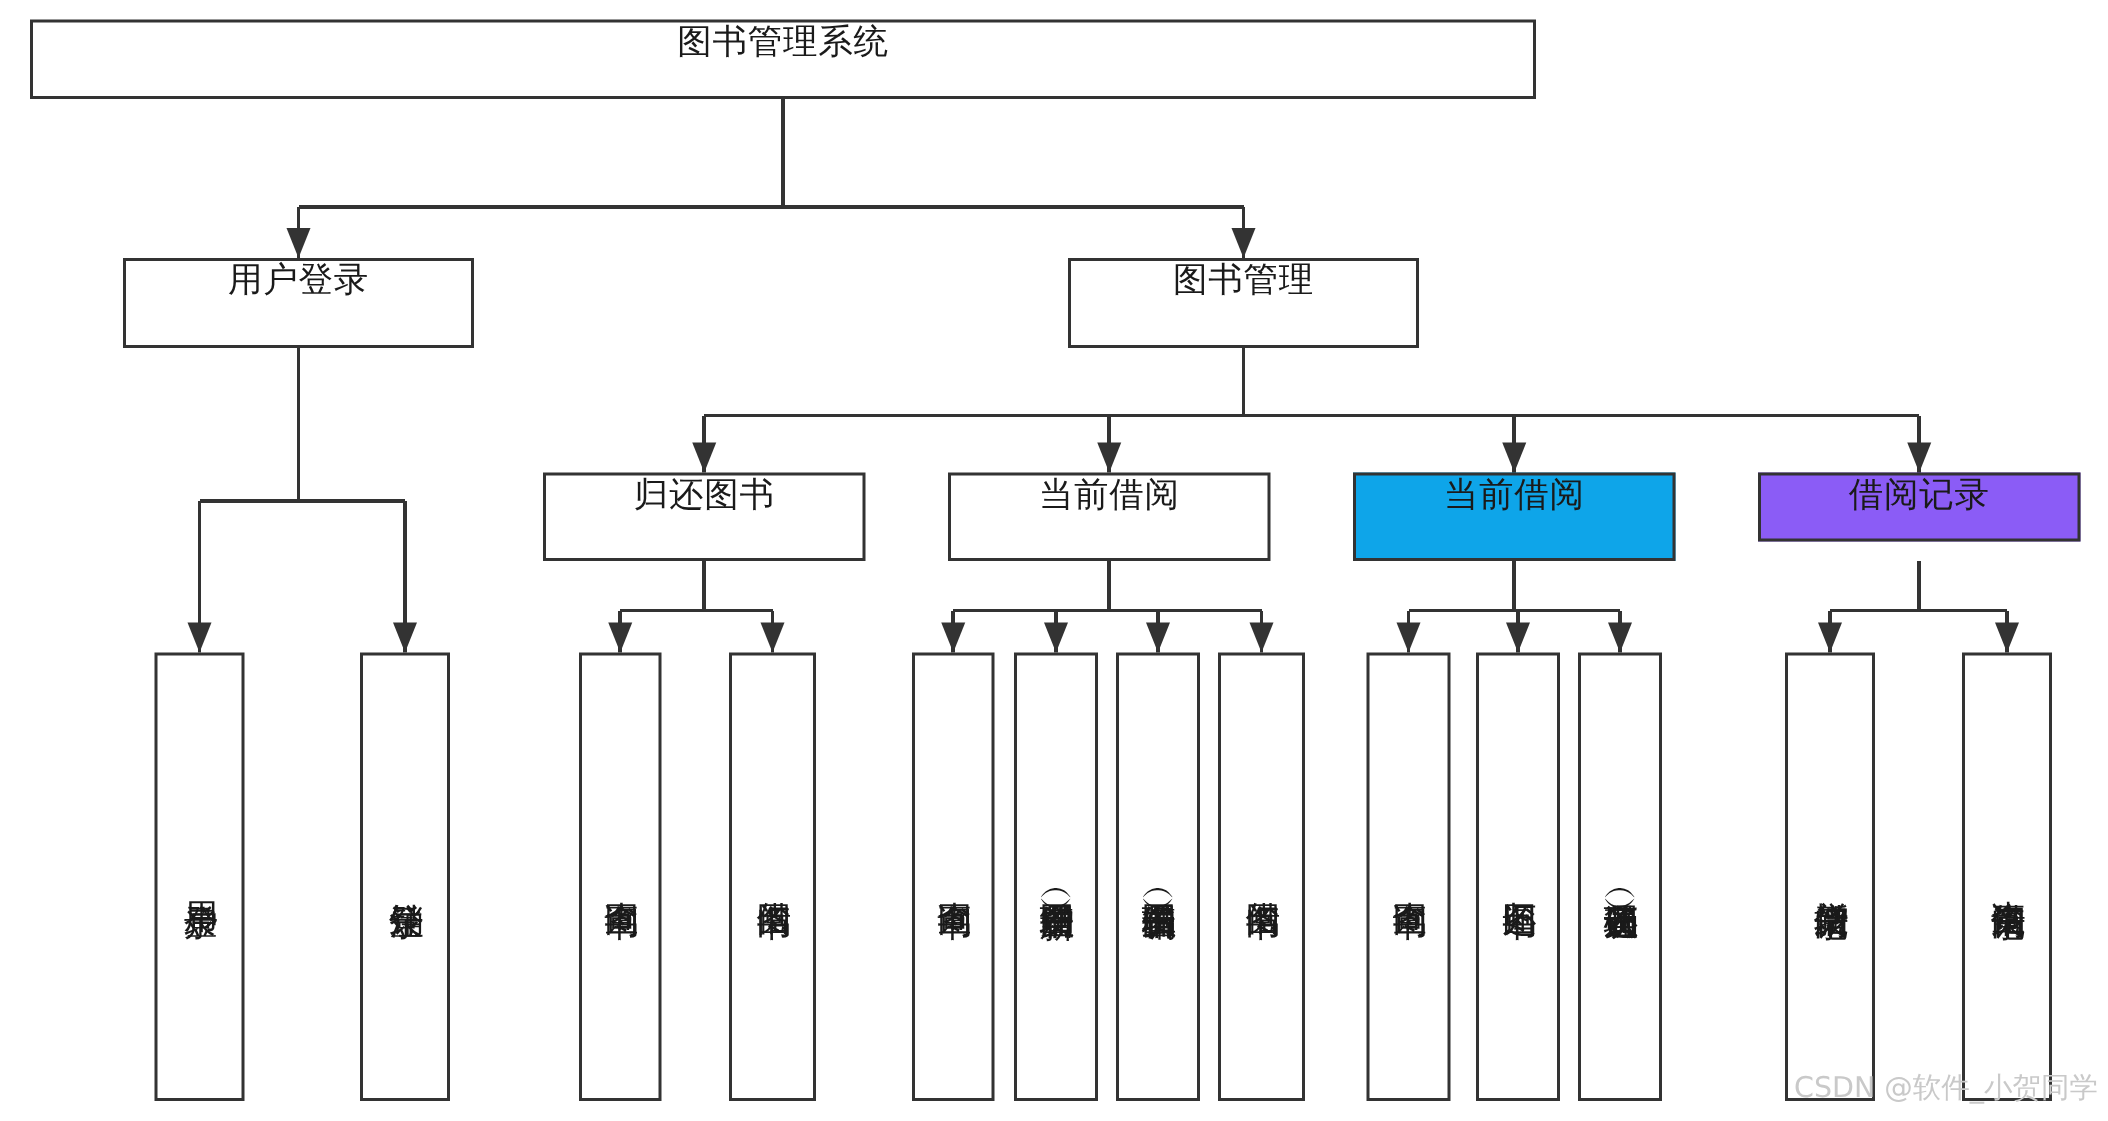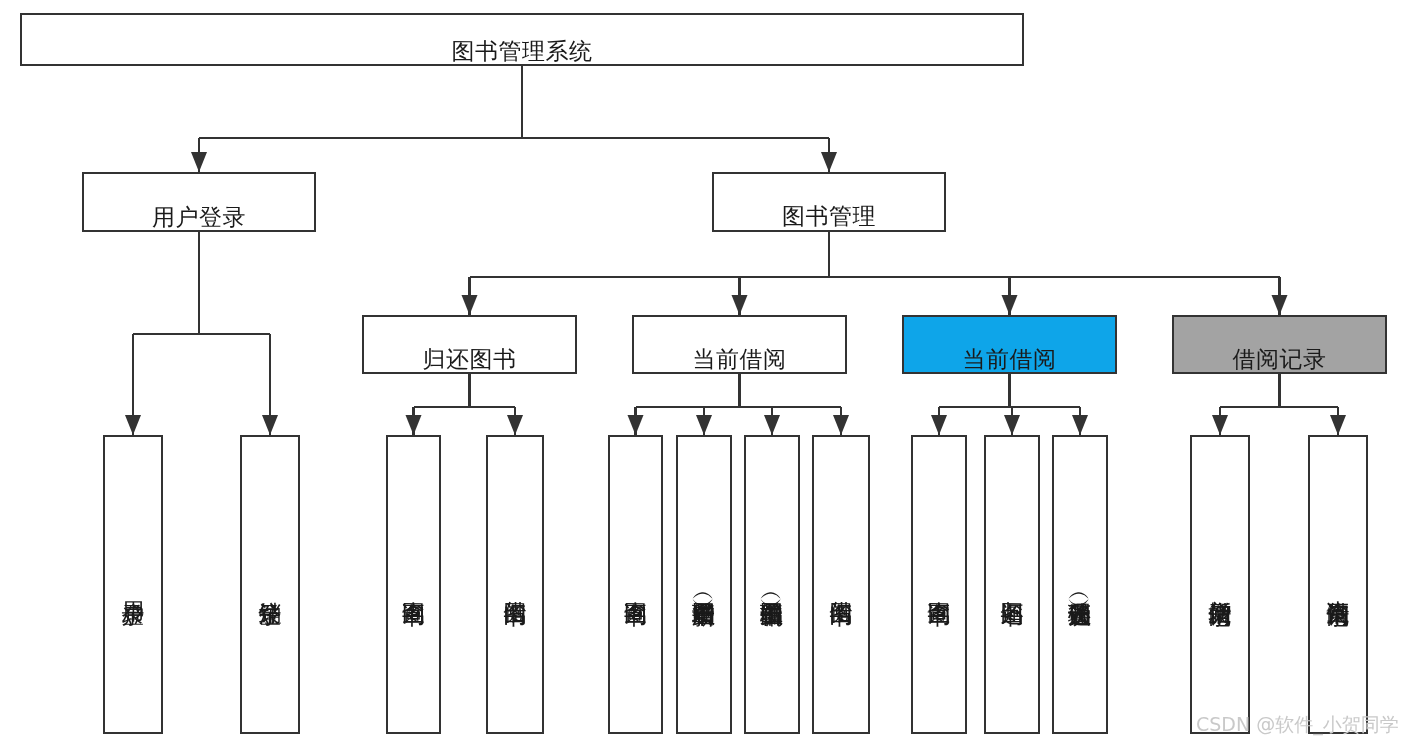--- a/index.html
+++ b/index.html
@@ -23,21 +23,21 @@
     top: 0;
     width: 1405px;
     height: 747px;
   }
   .node {
     position: absolute;
     box-sizing: border-box;
     background: #ffffff;
     border: 2px solid #333333;
     display: flex;
-    align-items: flex-end;
+    align-items: flex-start;
     justify-content: center;
     overflow: hidden;
   }
   .node-label {
     color: #1a1a1a;
     text-align: center;
     line-height: 1.15;
     letter-spacing: 0.5px;
   }
   .node.root .node-label,
@@ -129,33 +129,33 @@
       <line x1="1338" y1="407" x2="1338" y2="435" stroke="#333333" stroke-width="2.6" shape-rendering="crispEdges"></line>
       <polygon points="1330,415 1346,415 1338,435" fill="#333333"></polygon>
     </svg>
   <div id="nodes-layer">
       <div class="node root" style="left: 20px; top: 13px; width: 1004px; height: 53px; border-color: rgb(51, 51, 51); background: rgb(255, 255, 255);">
         <span class="node-label" style="color: rgb(26, 26, 26);">图书管理系统</span>
       </div>
       <div class="node level2" style="left: 82px; top: 172px; width: 234px; height: 60px; border-color: rgb(51, 51, 51); background: rgb(255, 255, 255);">
         <span class="node-label" style="color: rgb(26, 26, 26);">用户登录</span>
       </div>
-      <div class="node level2" style="left: 712px; top: 172px; width: 234px; height: 60px; border-color: rgb(51, 51, 51); background: rgb(255, 255, 255); font-family: Liberation Serif, serif;">
+      <div class="node level2" style="left: 712px; top: 172px; width: 234px; height: 60px; border-color: rgb(51, 51, 51); background: rgb(255, 255, 255);">
         <span class="node-label" style="color: rgb(26, 26, 26);">图书管理</span>
       </div>
       <div class="node level3" style="left: 362px; top: 315px; width: 215px; height: 59px; border-color: rgb(51, 51, 51); background: rgb(255, 255, 255);">
         <span class="node-label" style="color: rgb(26, 26, 26);">归还图书</span>
       </div>
       <div class="node level3" style="left: 632px; top: 315px; width: 215px; height: 59px; border-color: rgb(51, 51, 51); background: rgb(255, 255, 255);">
         <span class="node-label" style="color: rgb(26, 26, 26);">当前借阅</span>
       </div>
       <div class="node level3" style="left: 902px; top: 315px; width: 215px; height: 59px; border-color: rgb(51, 51, 51); background: #0ea5e9;">
         <span class="node-label" style="color: rgb(26, 26, 26);">当前借阅</span>
       </div>
-      <div class="node level3" style="left: 1172px; top: 315px; width: 215px; height: 59px; border-color: rgb(51, 51, 51); background: #a3a3a3;">
+      <div class="node level3" style="left: 1172px; top: 315px; width: 215px; height: 46px; border-color: rgb(51, 51, 51); background: #8b5cf6;">
         <span class="node-label" style="color: rgb(26, 26, 26);">借阅记录</span>
       </div>
       <div class="node leaf" style="left: 103px; top: 435px; width: 60px; height: 299px; border-color: rgb(51, 51, 51); background: rgb(255, 255, 255);">
         <span class="node-label" style="color: rgb(26, 26, 26);">用户登录</span>
       </div>
       <div class="node leaf" style="left: 240px; top: 435px; width: 60px; height: 299px; border-color: rgb(51, 51, 51); background: rgb(255, 255, 255);">
         <span class="node-label" style="color: rgb(26, 26, 26);">注销登录</span>
       </div>
       <div class="node leaf" style="left: 386px; top: 435px; width: 55px; height: 299px; border-color: rgb(51, 51, 51); background: rgb(255, 255, 255);">
         <span class="node-label" style="color: rgb(26, 26, 26);">查询图书</span>

